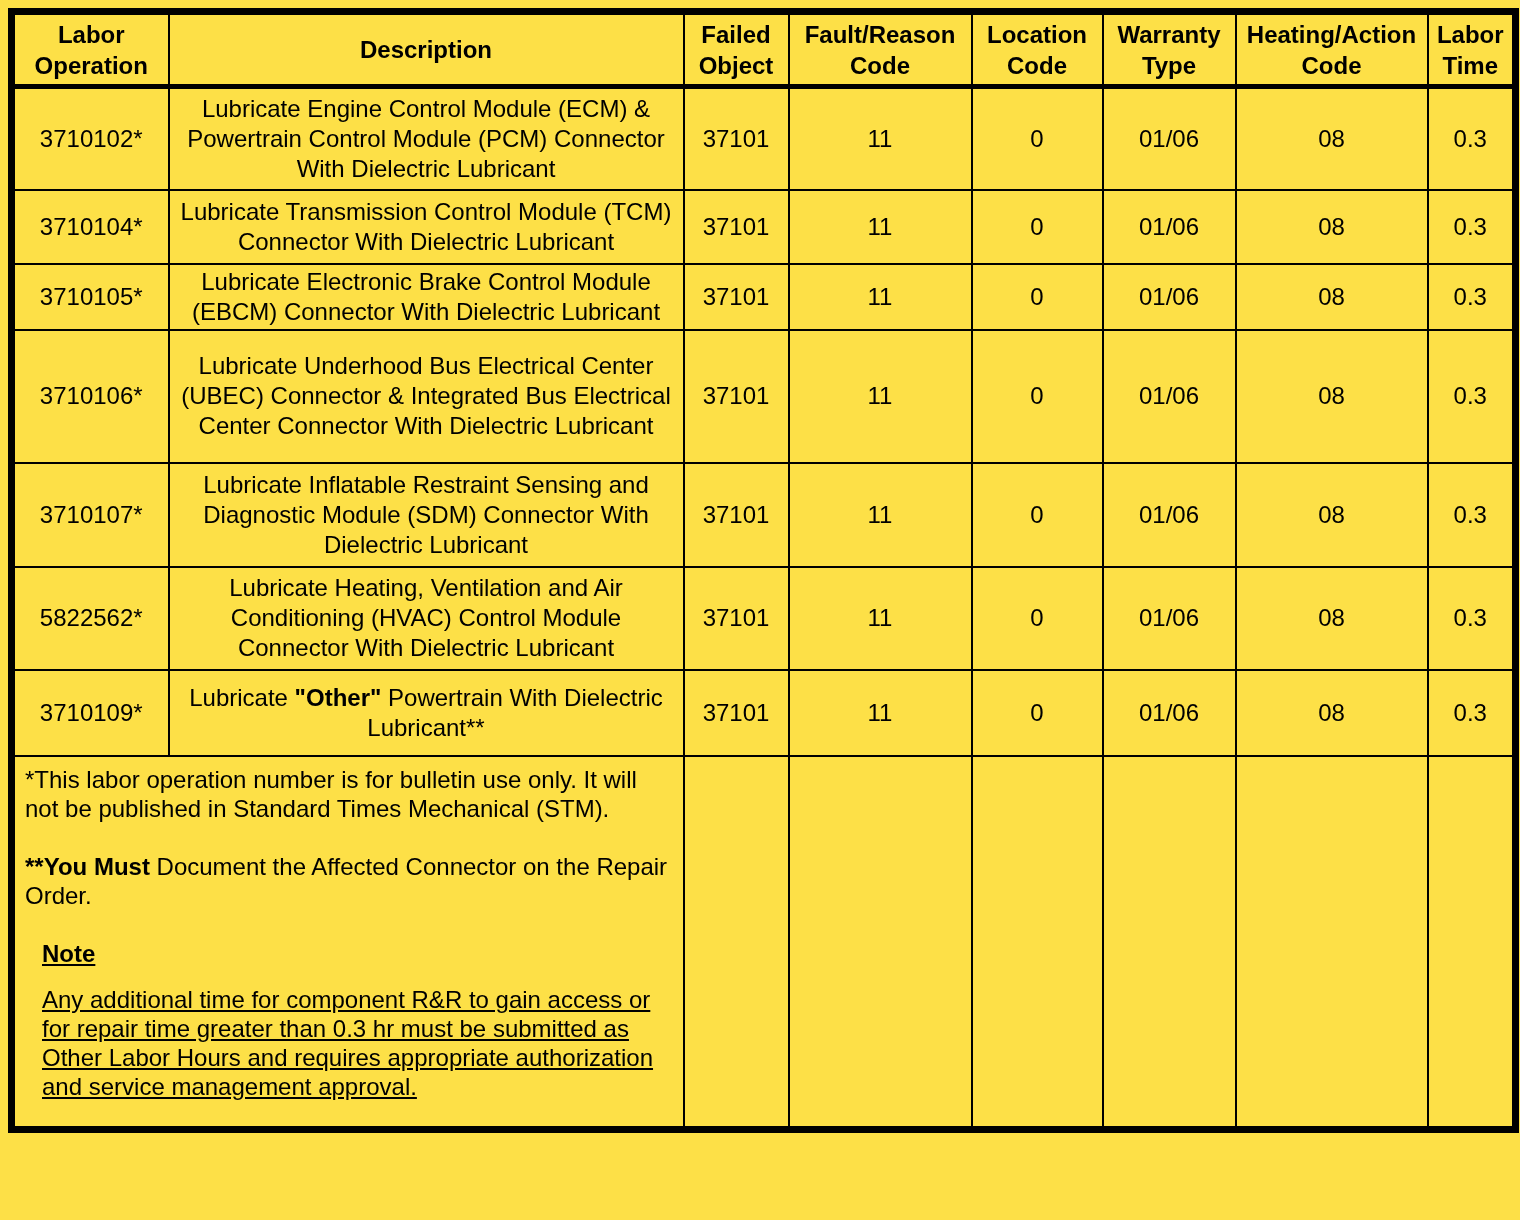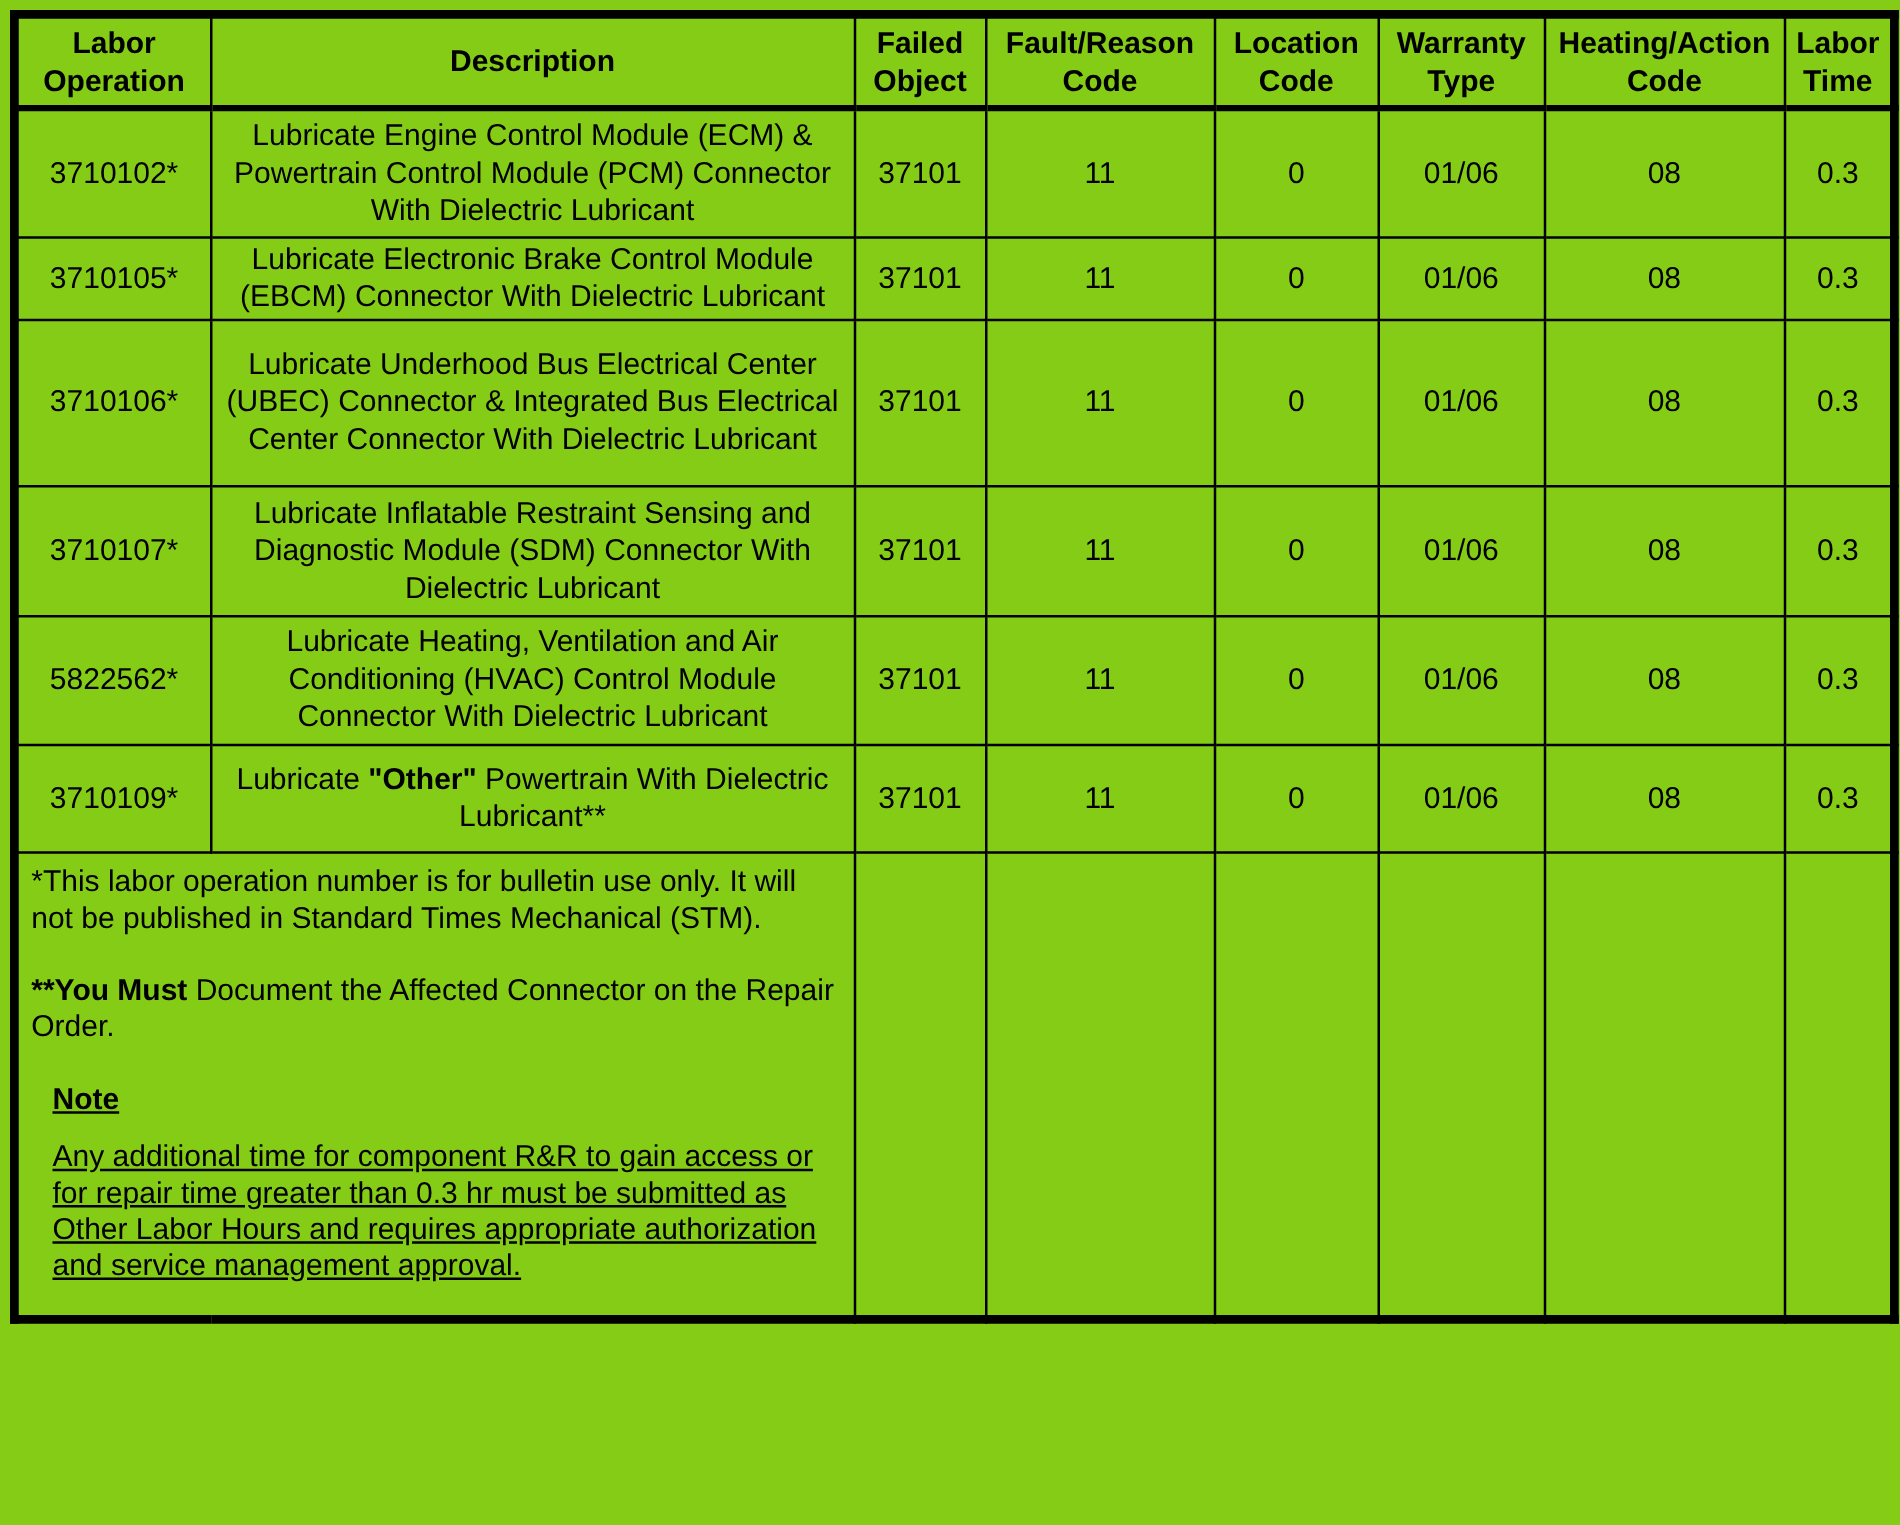--- a/index.html
+++ b/index.html
@@ -5,21 +5,21 @@
   html, body {
     margin: 0;
     padding: 0;
     background: #ffffff;
   }
   .page {
     width: 1520px;
     height: 1220px;
     box-sizing: border-box;
     padding: 8px 8px 0 8px;
-    background: #84cc16;
+    background: #fde047;
     font-family: "Liberation Sans", "DejaVu Sans", sans-serif;
     color: #000000;
   }
   table.labor-table {
     border-collapse: collapse;
     table-layout: fixed;
     width: 1504px;
     border: 7px solid #000000;
   }
   .labor-table th, .labor-table td {
@@ -91,20 +91,30 @@
       <tr style="height:103px">
         <td>3710102*</td>
         <td class="desc">Lubricate Engine Control Module (ECM) &amp; Powertrain Control Module (PCM) Connector With Dielectric Lubricant</td>
         <td>37101</td>
         <td>11</td>
         <td>0</td>
         <td>01/06</td>
         <td>08</td>
         <td>0.3</td>
       </tr>
+      <tr style="height:74px">
+        <td>3710104*</td>
+        <td class="desc">Lubricate Transmission Control Module (TCM) Connector With Dielectric Lubricant</td>
+        <td>37101</td>
+        <td>11</td>
+        <td>0</td>
+        <td>01/06</td>
+        <td>08</td>
+        <td>0.3</td>
+      </tr>
       <tr style="height:55px">
         <td>3710105*</td>
         <td class="desc">Lubricate Electronic Brake Control Module (EBCM) Connector With Dielectric Lubricant</td>
         <td>37101</td>
         <td>11</td>
         <td>0</td>
         <td>01/06</td>
         <td>08</td>
         <td>0.3</td>
       </tr>

